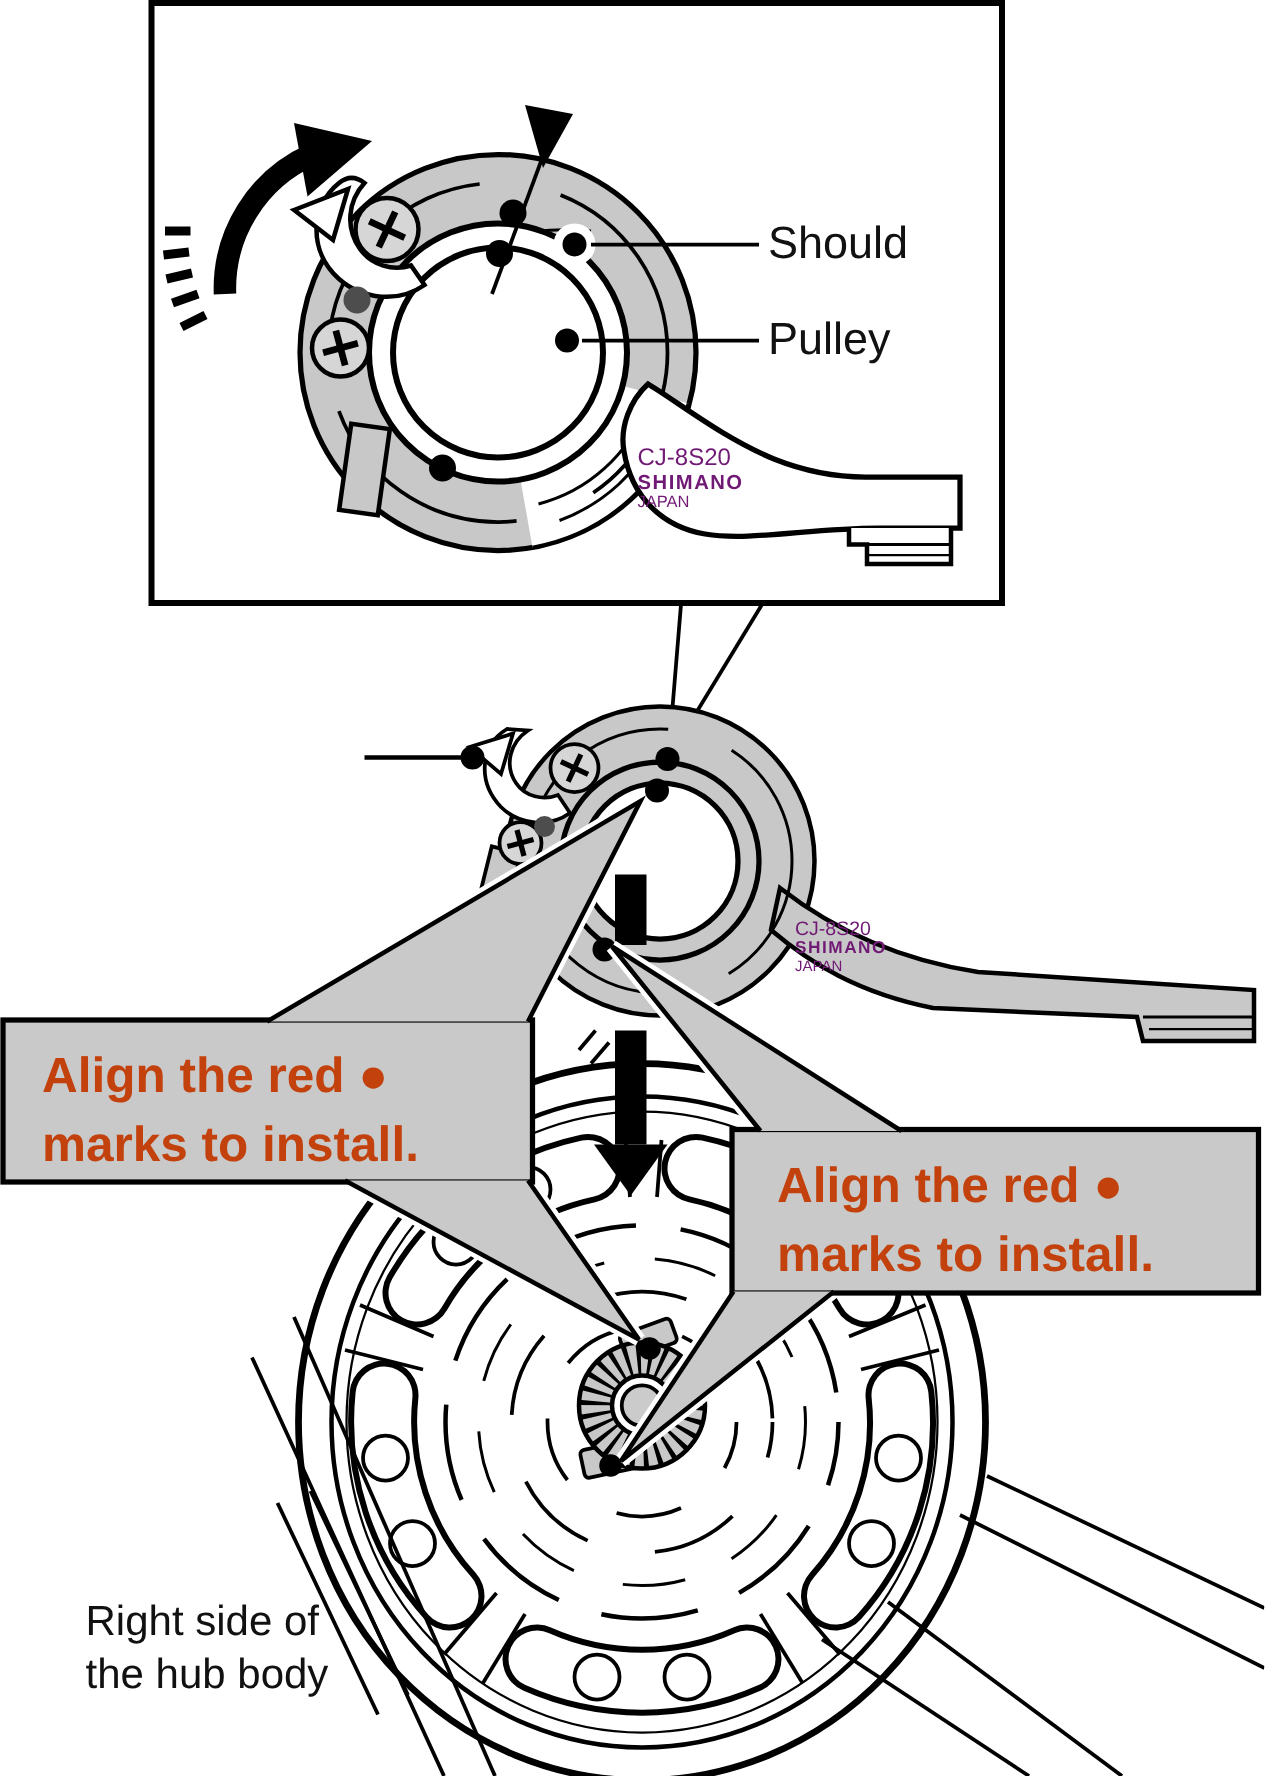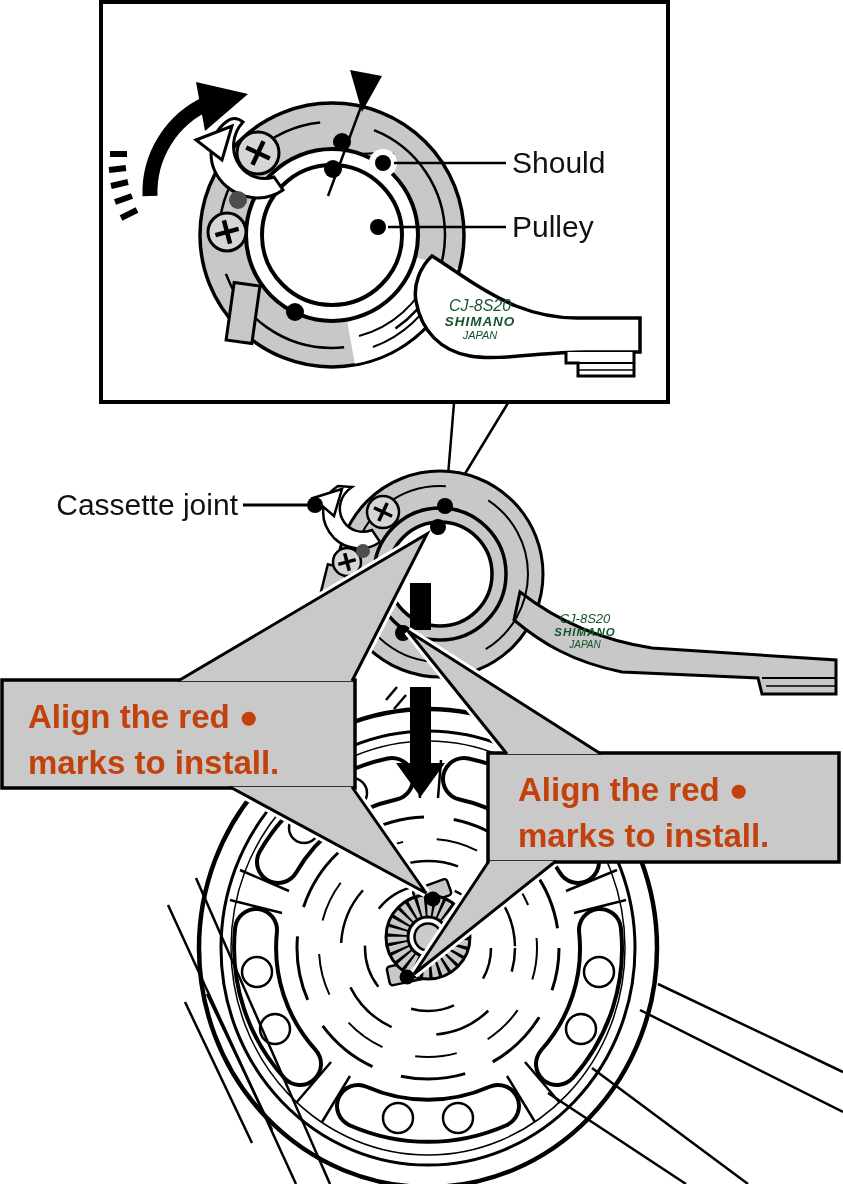--- a/index.html
+++ b/index.html
@@ -2,21 +2,21 @@
 <html><head>
 <meta charset="utf-8">
 <style>
   html,body{margin:0;padding:0;background:#fff;}
   #canvas{position:relative;width:843px;height:1184px;background:#fff;overflow:hidden;
           font-family:"Liberation Sans",sans-serif;color:#000;}
   #art{position:absolute;left:0;top:0;z-index:1;}
   .label{position:absolute;z-index:2;color:#111;white-space:nowrap;}
   .title{font-weight:bold;font-size:37px;letter-spacing:0;}
   .partlabel{font-size:30px;}
-  .marking{text-align:center;line-height:1.1;color:#14532d;font-style:italic;}
+  .marking{text-align:left;line-height:1.1;color:#701a75;}
   .marking .model{display:block;}
   .marking .brand{display:block;font-weight:bold;letter-spacing:1px;}
   .marking .country{display:block;}
   .callout-text{font-weight:bold;font-size:33px;line-height:46px;color:#c2410c;}
   .hublabel{font-size:28px;line-height:35px;}
 </style>
 </head>
 <body>
 
 <div id="canvas">
@@ -244,32 +244,35 @@
 
   <div class="label partlabel" style="left:512px;top:146px;">Should</div>
   <div class="label partlabel" style="left:512px;top:210px;">Pulley</div>
 
   <div class="label marking" style="left:425px;top:297px;width:110px;">
     <span class="model" style="font-size:16px;">CJ-8S20</span>
     <span class="brand" style="font-size:13.5px;">SHIMANO</span>
     <span class="country" style="font-size:11px;">JAPAN</span>
   </div>
 
-  <div class="label partlabel" style="left:30px;top:488px;width:208px;text-align:right;">Cassette joint</div>
 
   <div class="label marking" style="left:530px;top:612px;width:110px;">
     <span class="model" style="font-size:13px;">CJ-8S20</span>
     <span class="brand" style="font-size:11.5px;">SHIMANO</span>
     <span class="country" style="font-size:10px;">JAPAN</span>
   </div>
 
   <div class="label callout-text" style="left:28px;top:694px;">
     <div>Align the red ●</div>
     <div>marks to install.</div>
   </div>
 
   <div class="label callout-text" style="left:518px;top:767px;">
     <div>Align the red ●</div>
     <div>marks to install.</div>
   </div>
 
+  <div class="label hublabel" style="left:57px;top:1063px;">
+    <div>Right side of</div>
+    <div>the hub body</div>
+  </div>
 
 </div>
 
 </body></html>

